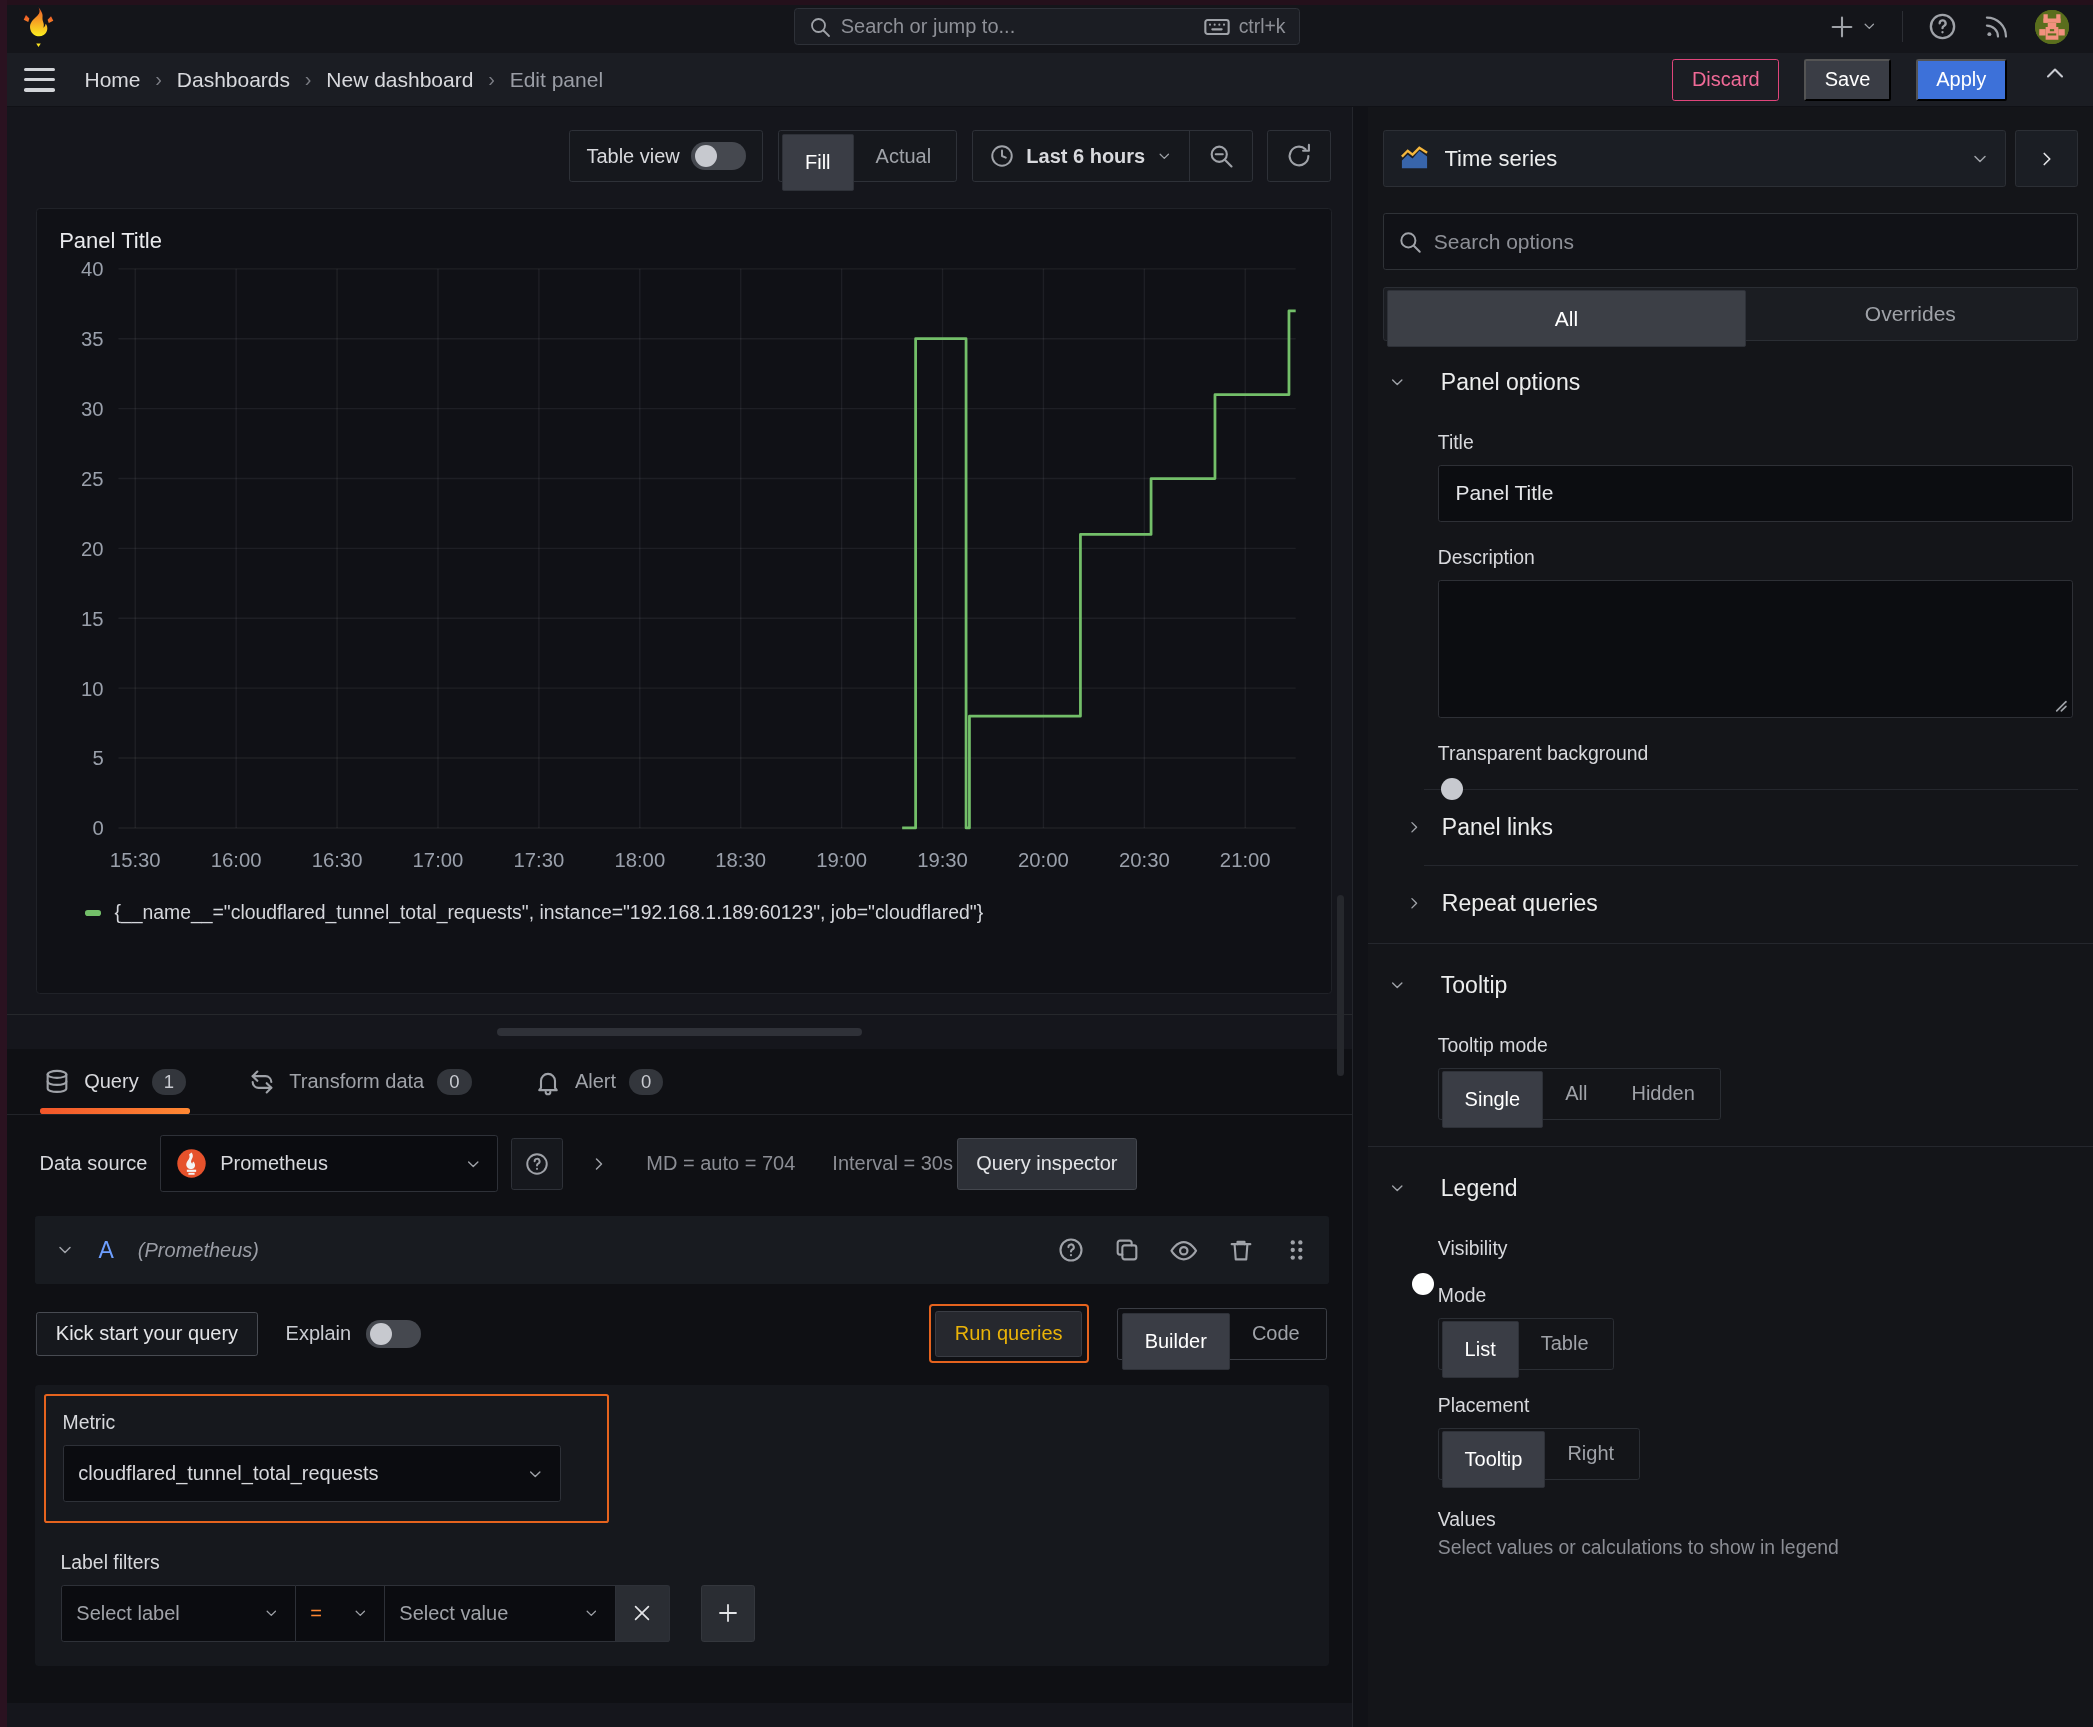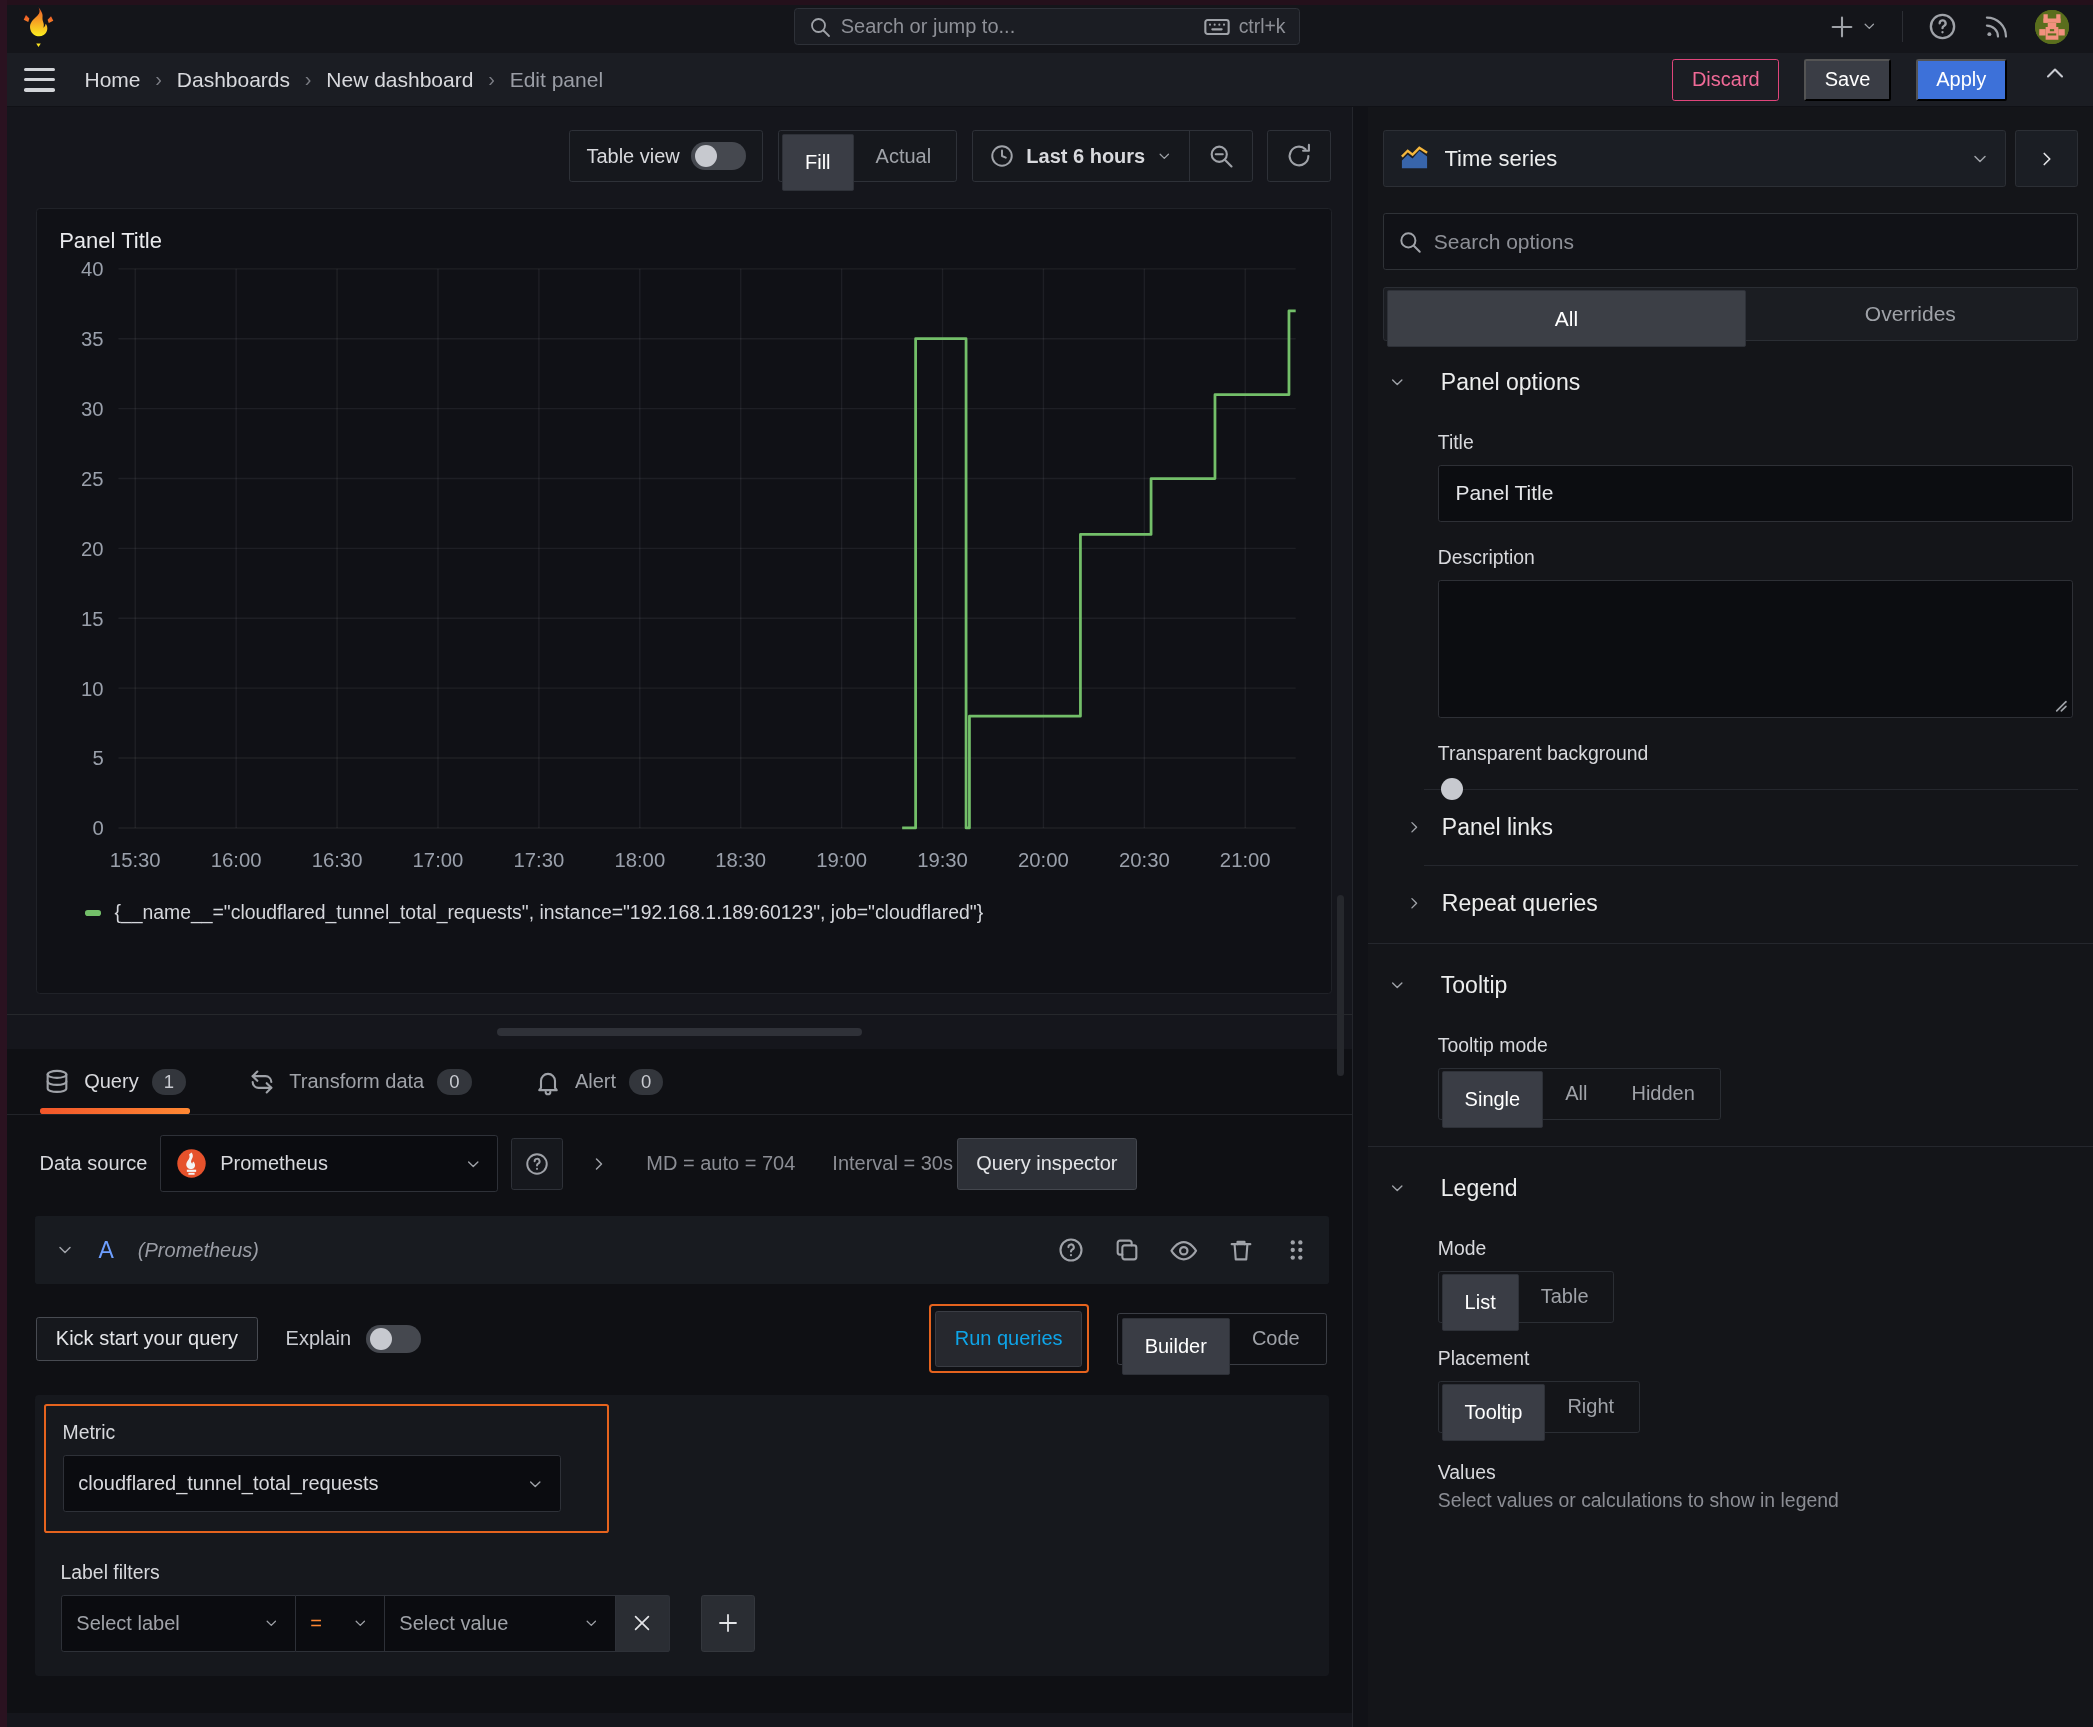--- a/index.html
+++ b/index.html
@@ -478,21 +478,21 @@
 
       <div id="qtoolbar">
         <button class="btn btn-ghost">Kick start your query</button>
         <span style="display:flex;align-items:center;gap:14.8px">
           <span class="muted" style="color:#c9cbd1">Explain</span>
           <span class="toggle">
               <span class="knob"></span>
             </span>
         </span>
         <div id="runq-wrap">
-          <button class="btn" style="background:#26282e;border:0.9px solid #3a3d44;color:#0ea5e9;height:56px">Run queries</button>
+          <button class="btn" style="background:#26282e;border:0.9px solid #3a3d44;color:#eab308;height:46px">Run queries</button>
         </div>
         <div id="builder-seg">
           <span class="opt sel" style="display:flex;align-items:center;padding:0 22px;background:#3a3d45;color:#fff;border-radius:1.8px">Builder</span>
           <span class="opt" style="display:flex;align-items:center;padding:0 22px;color:#9fa2a8">Code</span>
         </div>
       </div>
 
       <div id="qbody">
         <div id="metric-hl">
           <div class="fieldlabel">Metric</div>
@@ -678,20 +678,24 @@
     <div class="sect-head">
       <span class="ic">
         <svg width="18.5" height="18.5" viewBox="0 0 24 24">
             <polyline points="6,9 12,15 18,9"></polyline>
           </svg>
       </span>
       <span class="title">Legend</span>
     </div>
     <div class="sect-body">
       <div class="field">
+        <div class="fieldlabel">Visibility</div>
+        <span class="toggle on"><span class="knob"></span></span>
+      </div>
+      <div class="field">
         <div class="fieldlabel">Mode</div>
         <div class="boxed-seg seg" style="display:inline-flex;background:#141519;border-color:#2b2e34">
           <span class="opt sel">List</span>
           <span class="opt">Table</span>
         </div>
       </div>
       <div class="field">
         <div class="fieldlabel">Placement</div>
         <div class="boxed-seg seg" style="display:inline-flex;background:#141519;border-color:#2b2e34">
           <span class="opt sel">Tooltip</span>

